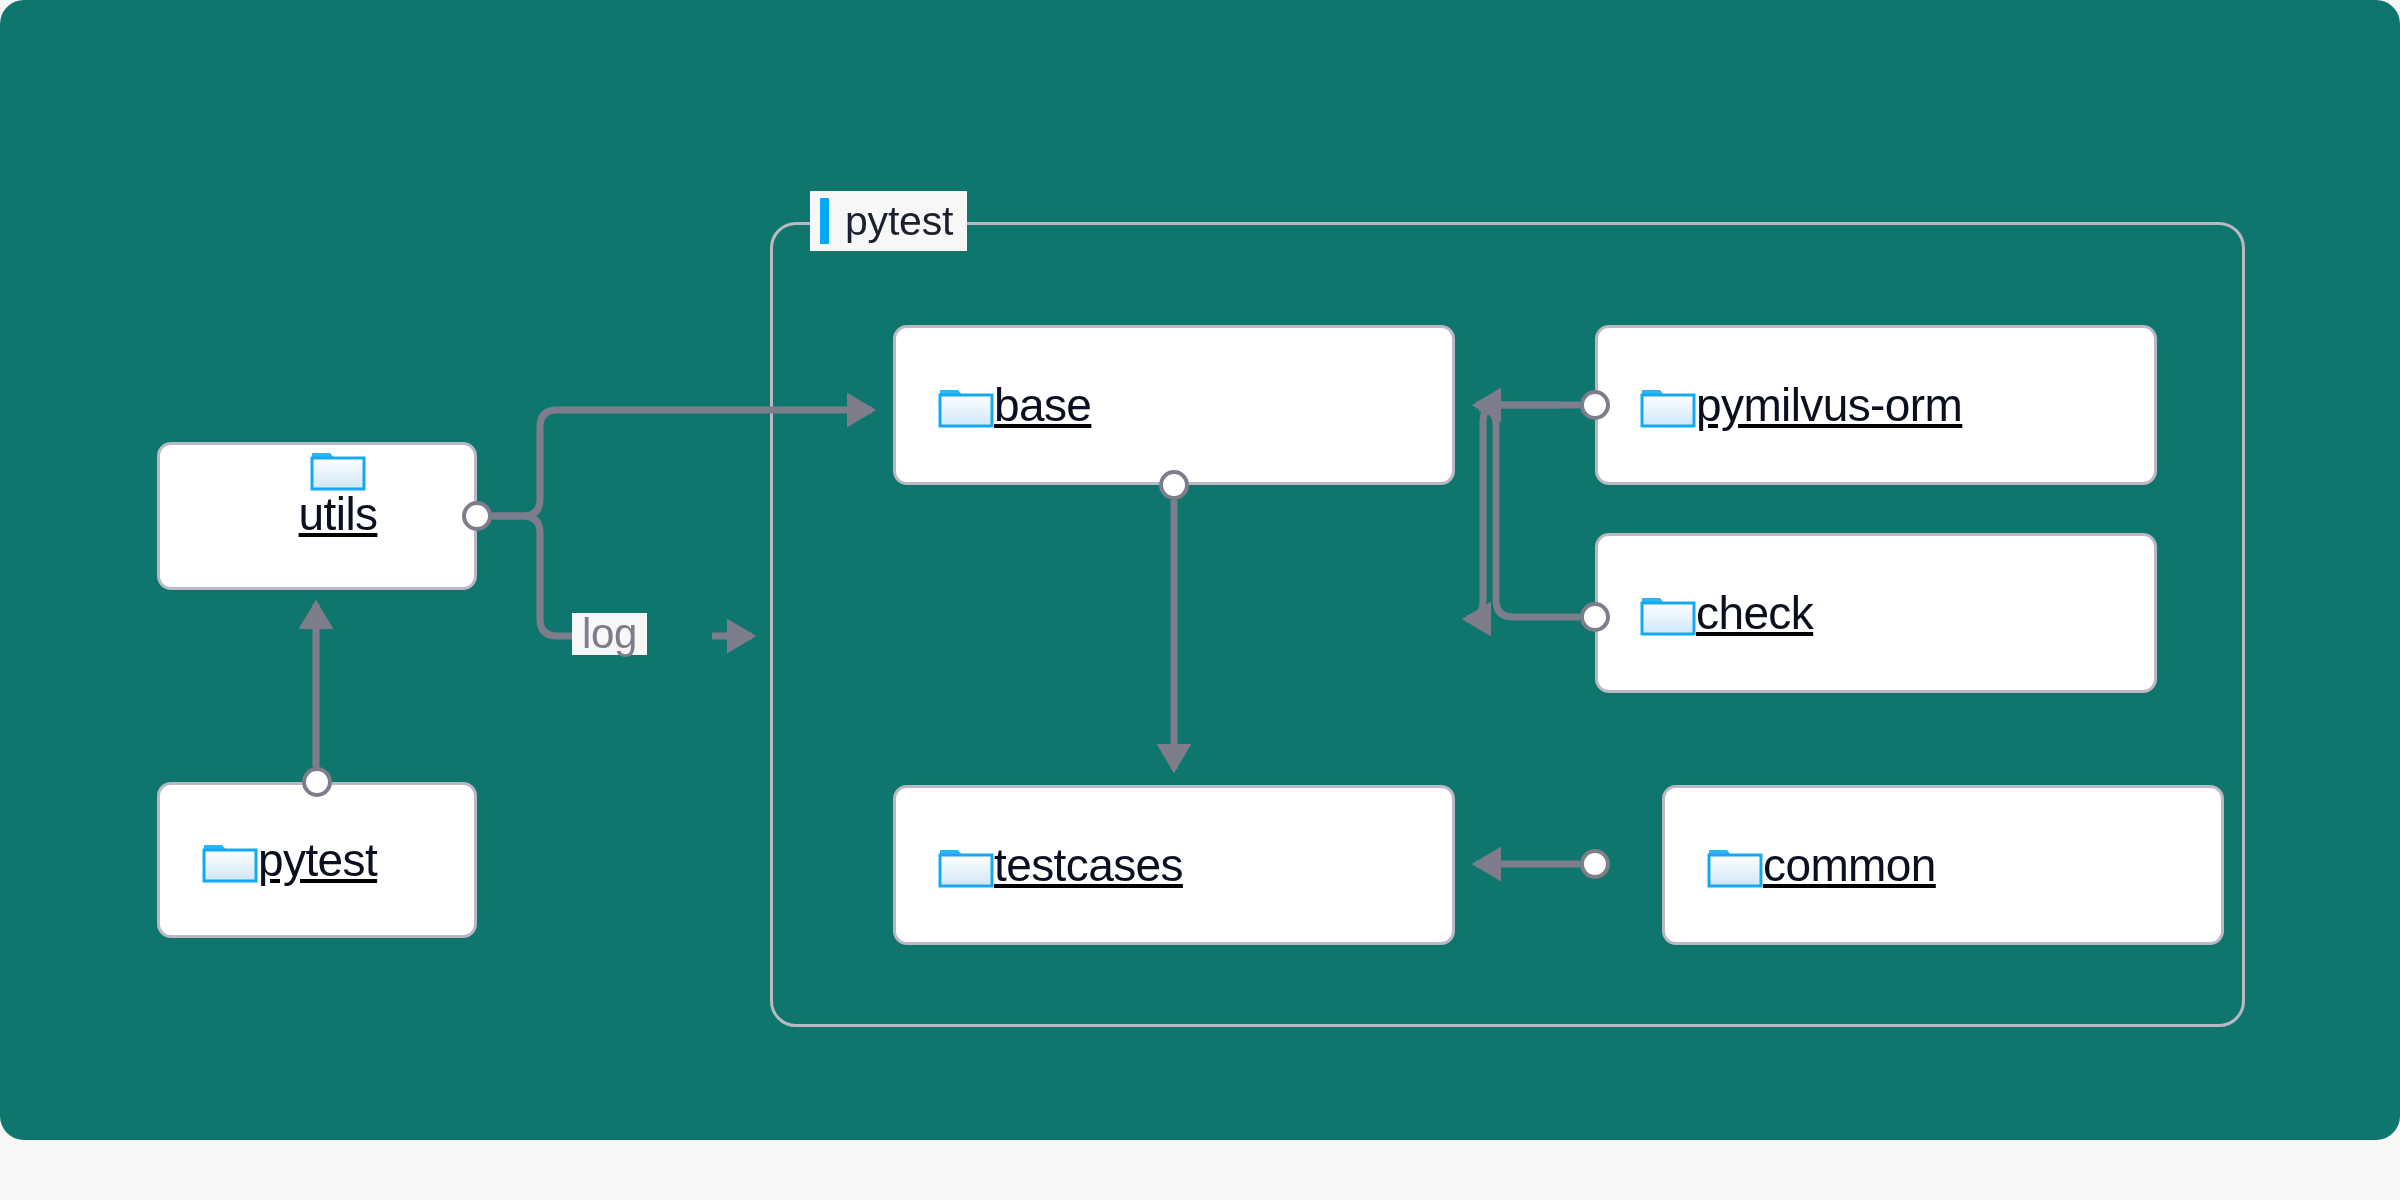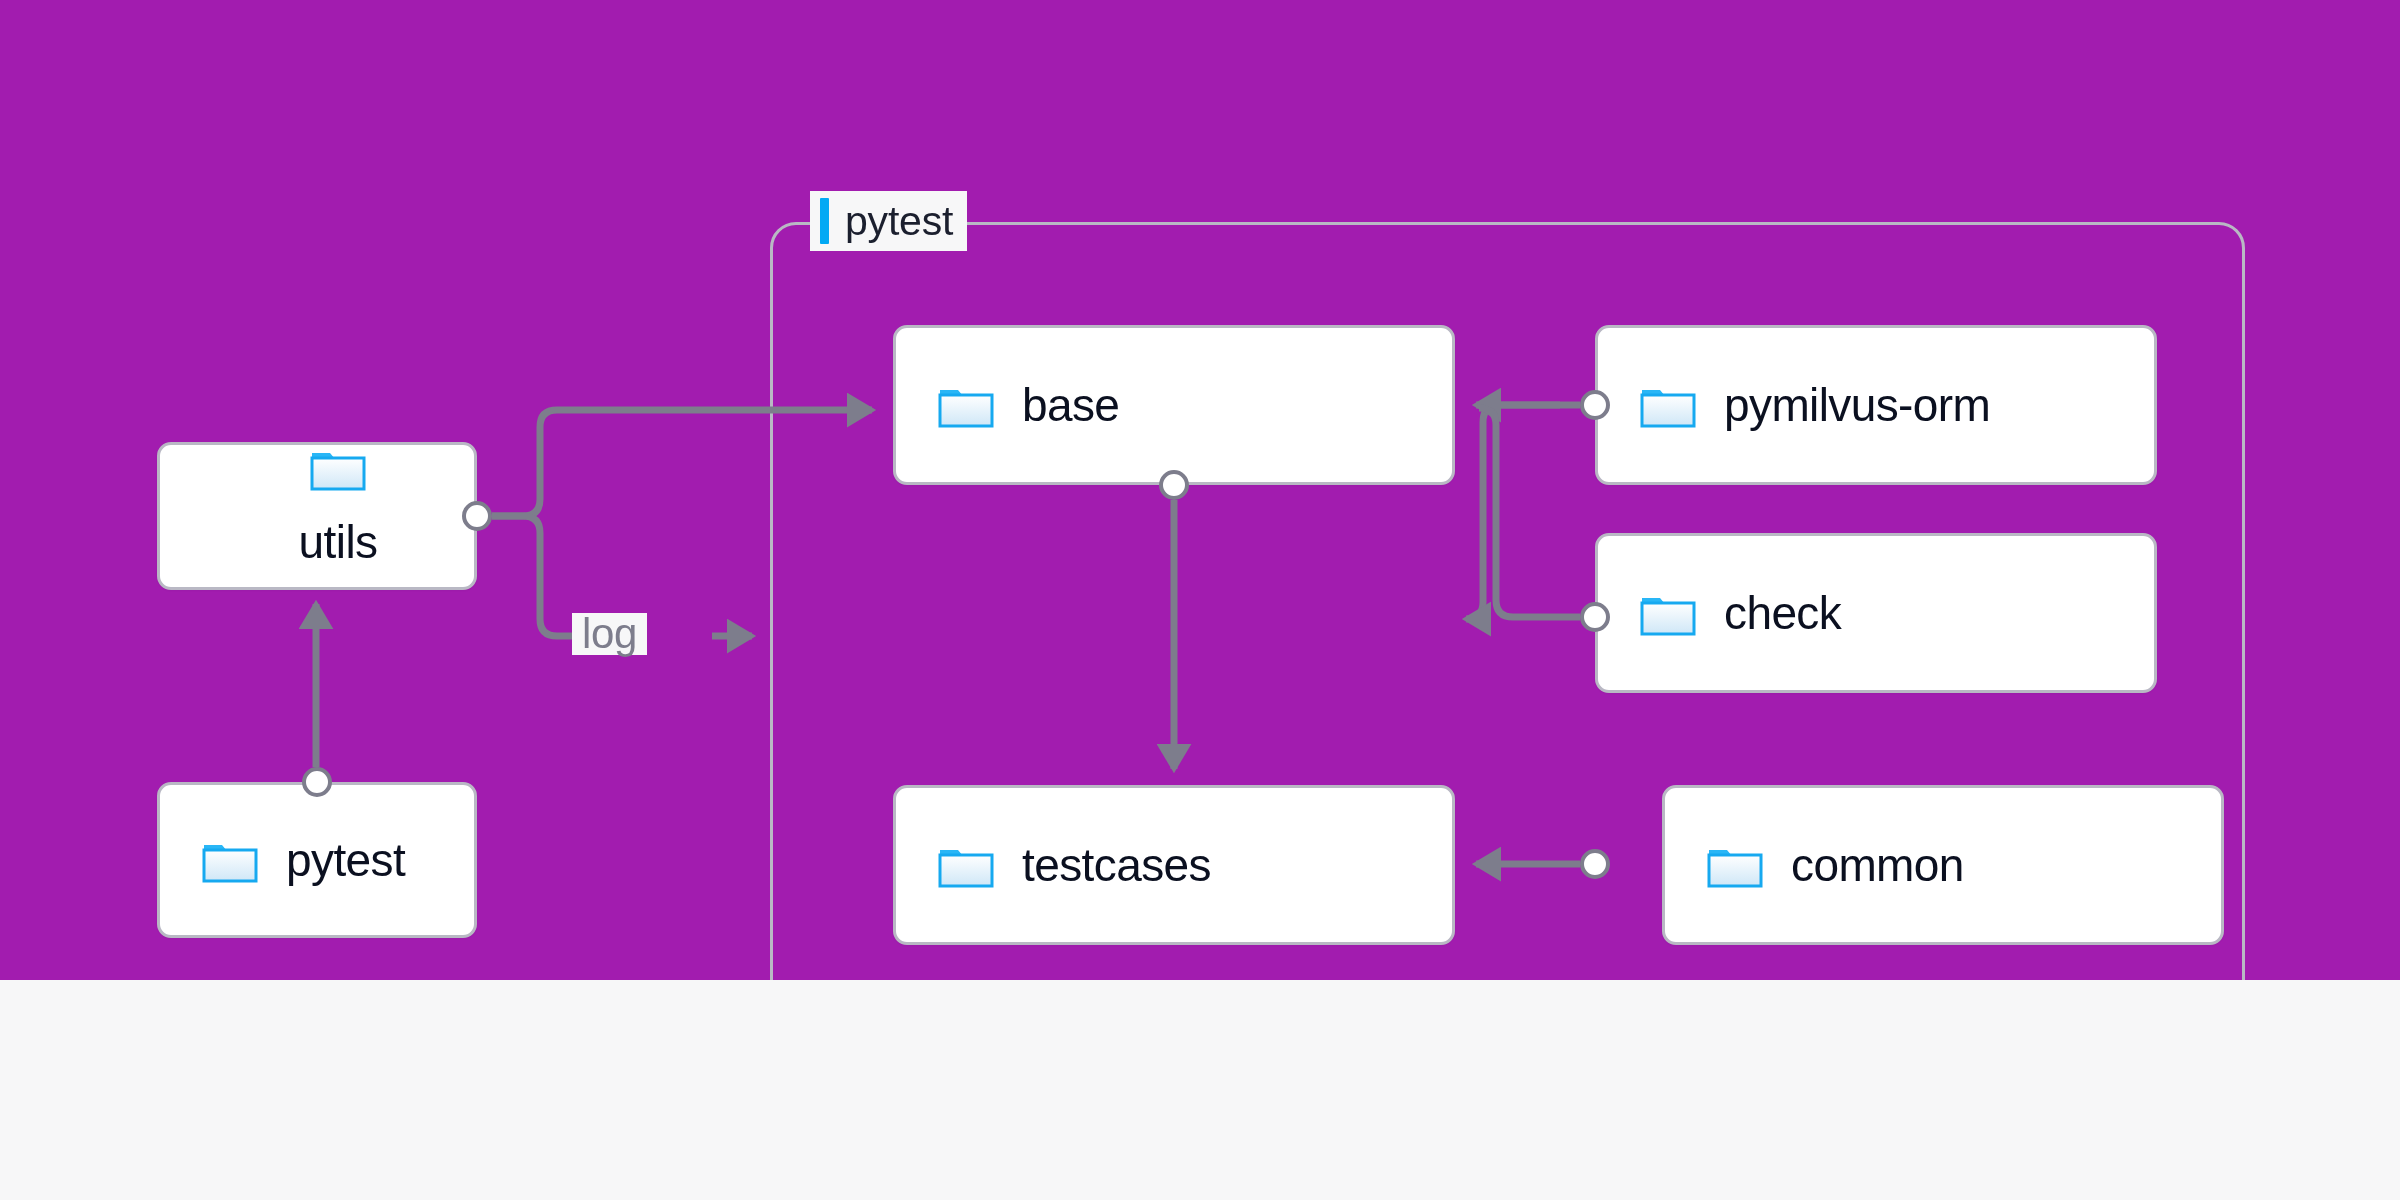--- a/index.html
+++ b/index.html
@@ -7,23 +7,24 @@
     padding: 0;
     background: #f7f7f8;
   }
   body {
     font-family: "Liberation Sans", sans-serif;
     -webkit-font-smoothing: antialiased;
   }
   #canvas {
     position: relative;
     width: 2400px;
-    height: 980px;
-    background: #a21caf;
+    height: 1140px;
+    background: #0f766e;
     overflow: hidden;
+    border-radius: 24px;
   }
 
   
   .group {
     position: absolute;
     box-sizing: border-box;
     border: 3px solid #b9b8c4;
     border-radius: 26px;
     background: transparent;
   }
@@ -52,22 +53,22 @@
   
   .node {
     position: absolute;
     box-sizing: border-box;
     background: #ffffff;
     border: 3px solid #b9b8c4;
     border-radius: 14px;
     display: flex;
     align-items: center;
     padding-left: 42px;
-    gap: 28px;
     box-shadow: 0 1px 2px rgba(20,20,40,0.04);
+    text-decoration: underline;
   }
   .node .label {
     font-size: 46px;
     color: #0b1020;
     letter-spacing: -0.6px;
     line-height: 1;
   }
   .folder-icon {
     flex: 0 0 auto;
     width: 56px;

